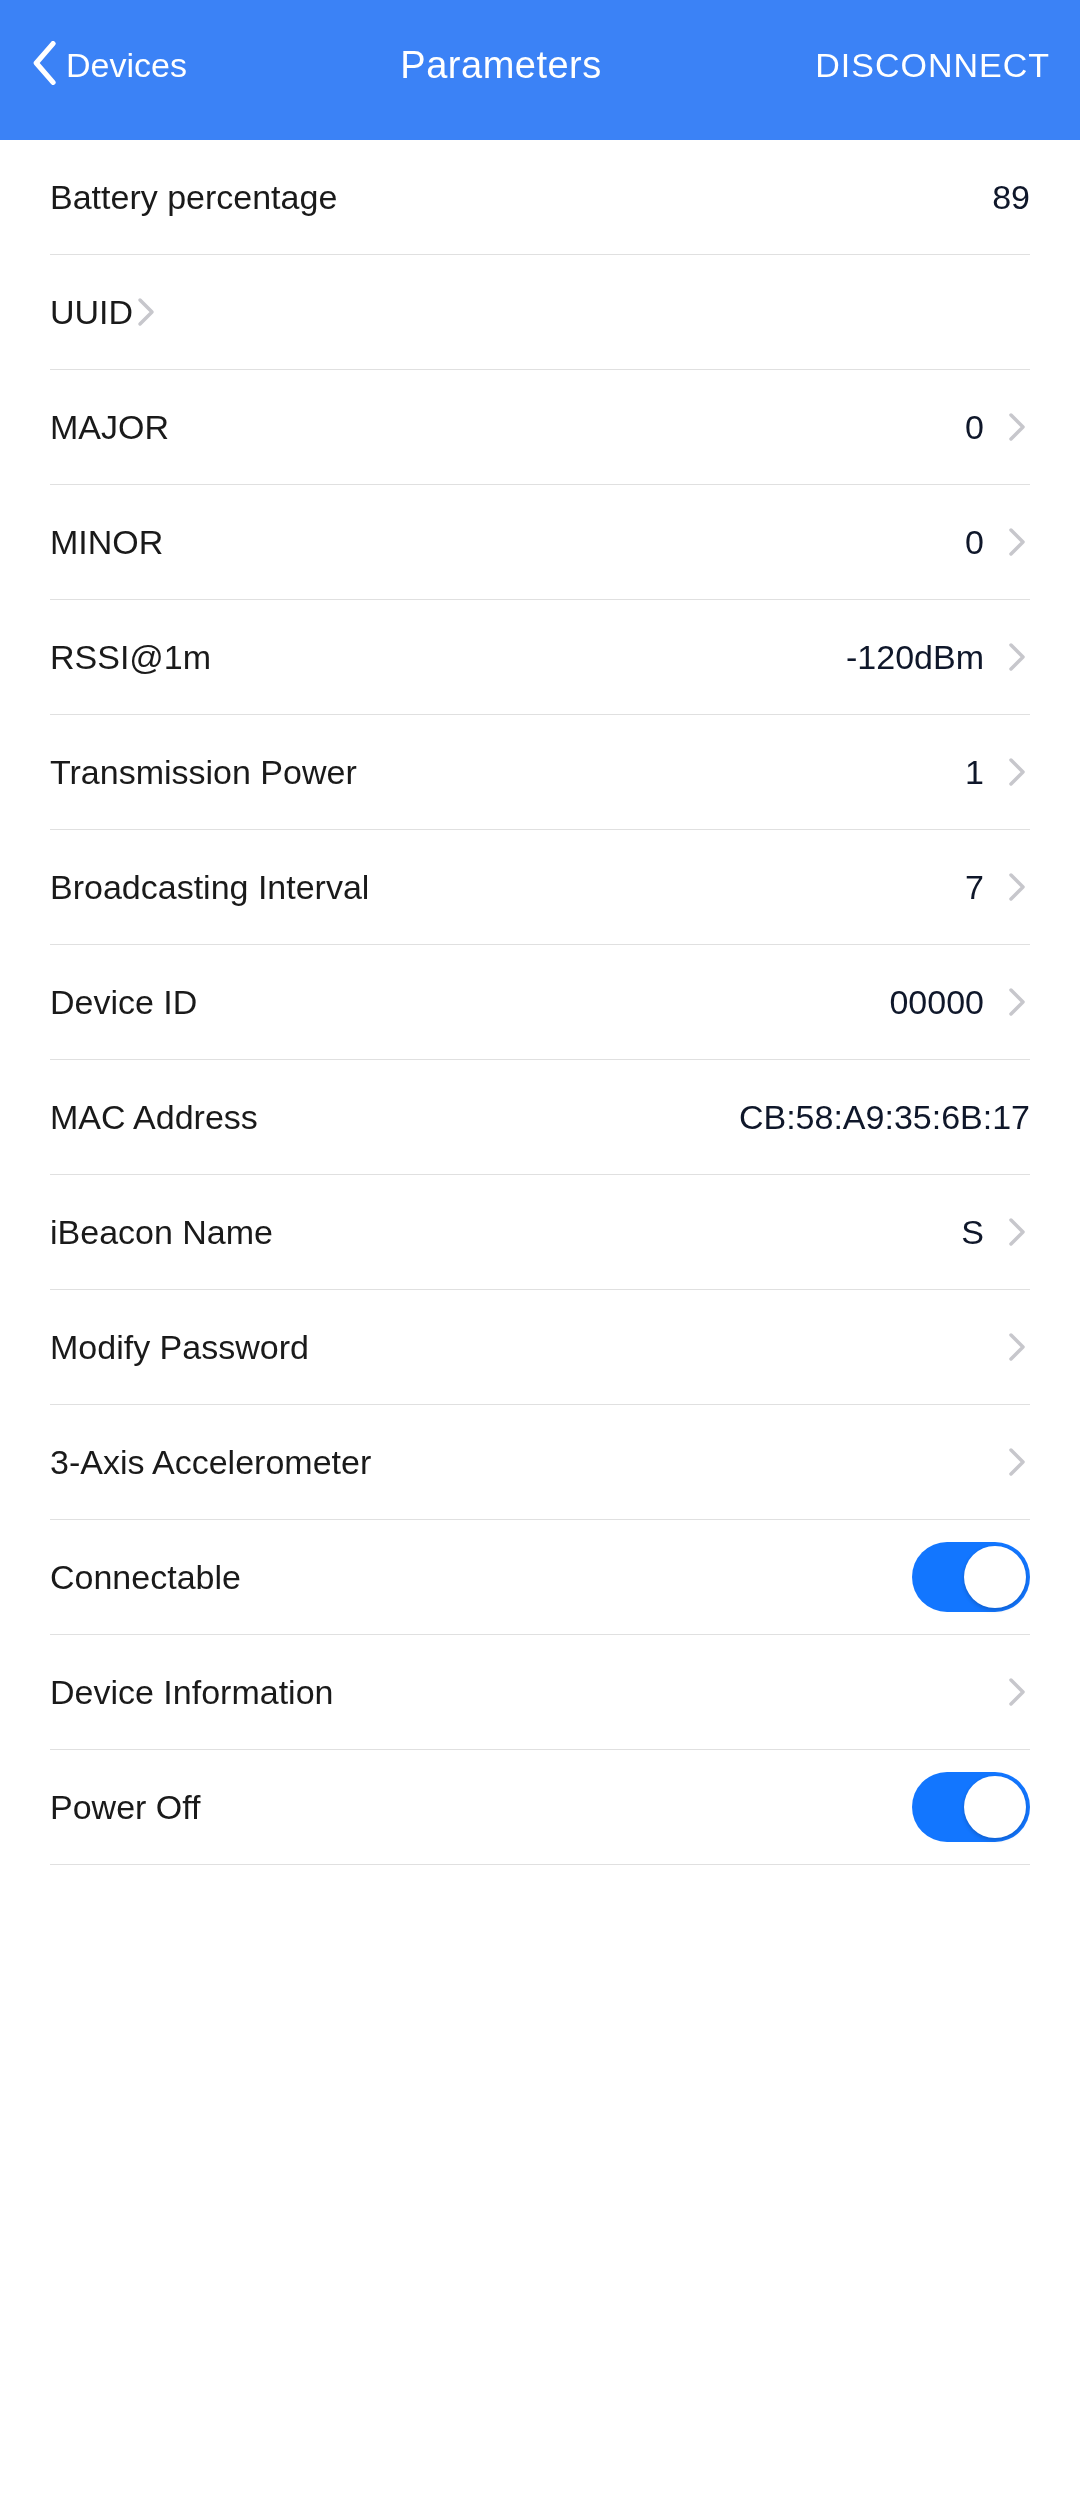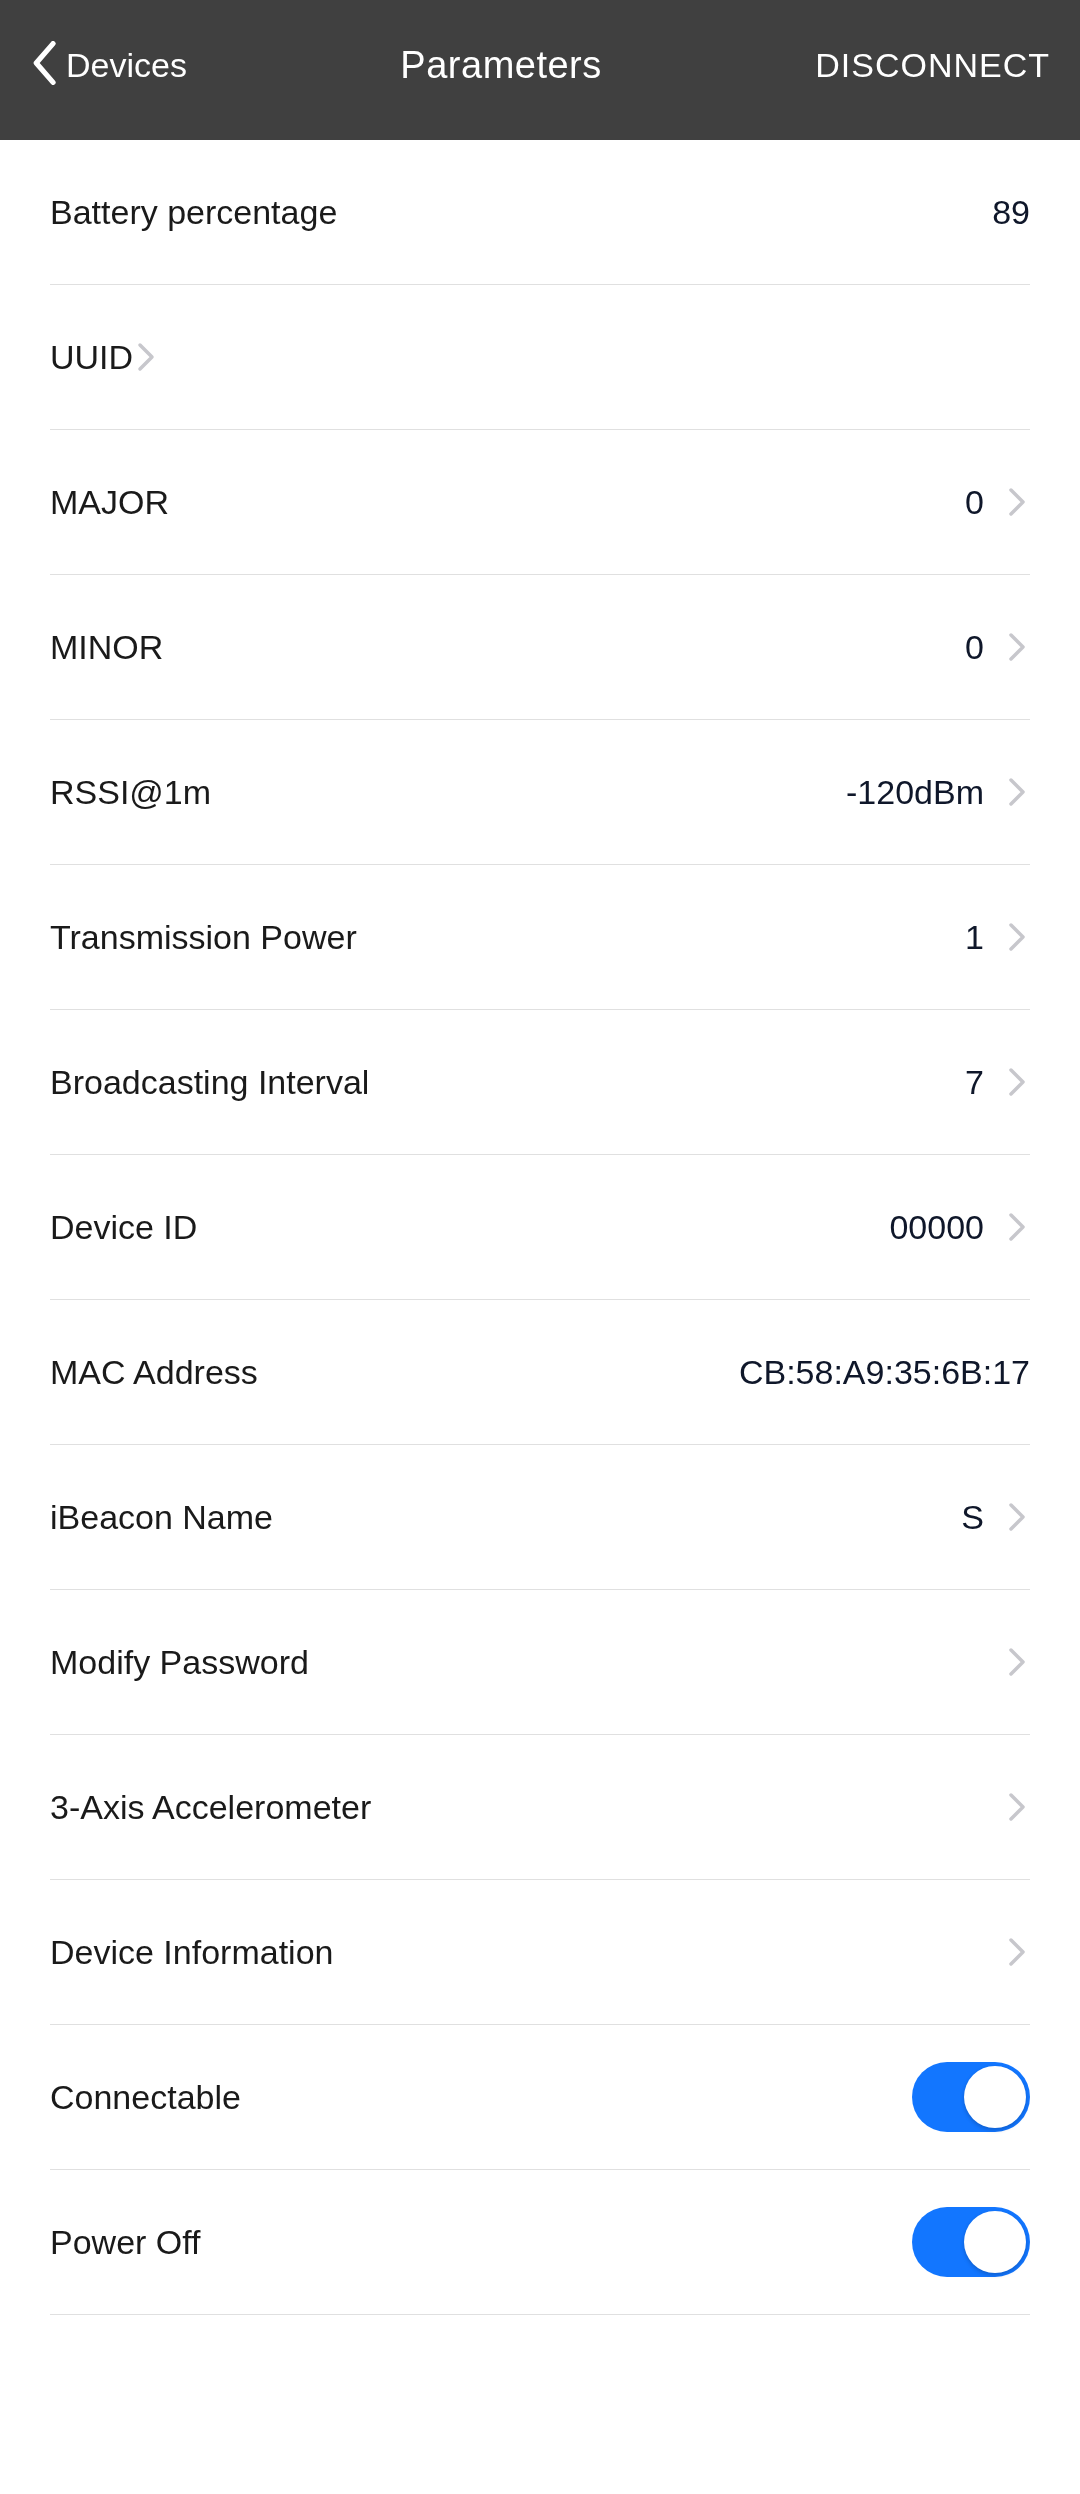--- a/index.html
+++ b/index.html
@@ -3,21 +3,21 @@
 <meta charset="utf-8">
 <style>
   * { box-sizing: border-box; margin: 0; padding: 0; }
   html, body {
     width: 1080px;
     font-family: -apple-system, "Helvetica Neue", Arial, sans-serif;
     background: #ffffff;
     color: #1a1a1a;
   }
   .header {
-    background: #404040;
+    background: #3b82f6;
     height: 140px;
     display: flex;
     align-items: center;
     padding: 0 30px 10px 30px;
     color: #ffffff;
   }
   .back-group {
     display: flex;
     align-items: center;
     gap: 8px;
@@ -38,21 +38,21 @@
     font-size: 34px;
     font-weight: 400;
     letter-spacing: 1px;
   }
   .list {
     padding: 0 50px;
   }
   .row {
     display: flex;
     align-items: center;
-    height: 145px;
+    height: 115px;
     border-bottom: 1px solid #e0e0e0;
     font-size: 34px;
   }
   .row:first-child { border-top: none; }
   .row .label {
     flex: 0 0 auto;
     color: #1a1a1a;
     font-weight: 400;
   }
   .row .value {
@@ -216,38 +216,38 @@
     <span class="label">3-Axis Accelerometer</span>
     <span class="spacer"></span>
     <span class="chevron">
         <svg width="18" height="30" viewBox="0 0 18 30">
           <path d="M3 3 L15 15 L3 27" stroke="#c7c7cc" stroke-width="3.5" fill="none" stroke-linecap="round" stroke-linejoin="round"></path>
         </svg>
       </span>
   </div>
 
   <div class="row">
-    <span class="label">Device Information</span>
-    <span class="spacer"></span>
-    <span class="chevron">
-        <svg width="18" height="30" viewBox="0 0 18 30">
-          <path d="M3 3 L15 15 L3 27" stroke="#c7c7cc" stroke-width="3.5" fill="none" stroke-linecap="round" stroke-linejoin="round"></path>
-        </svg>
-      </span>
-  </div>
-
-  <div class="row">
     <span class="label">Connectable</span>
     <span class="spacer"></span>
     <div class="toggle on">
         <div class="knob"></div>
       </div>
   </div>
 
   <div class="row">
+    <span class="label">Device Information</span>
+    <span class="spacer"></span>
+    <span class="chevron">
+        <svg width="18" height="30" viewBox="0 0 18 30">
+          <path d="M3 3 L15 15 L3 27" stroke="#c7c7cc" stroke-width="3.5" fill="none" stroke-linecap="round" stroke-linejoin="round"></path>
+        </svg>
+      </span>
+  </div>
+
+  <div class="row">
     <span class="label">Power Off</span>
     <span class="spacer"></span>
     <div class="toggle on">
         <div class="knob"></div>
       </div>
   </div>
 
 
 </div>
 

